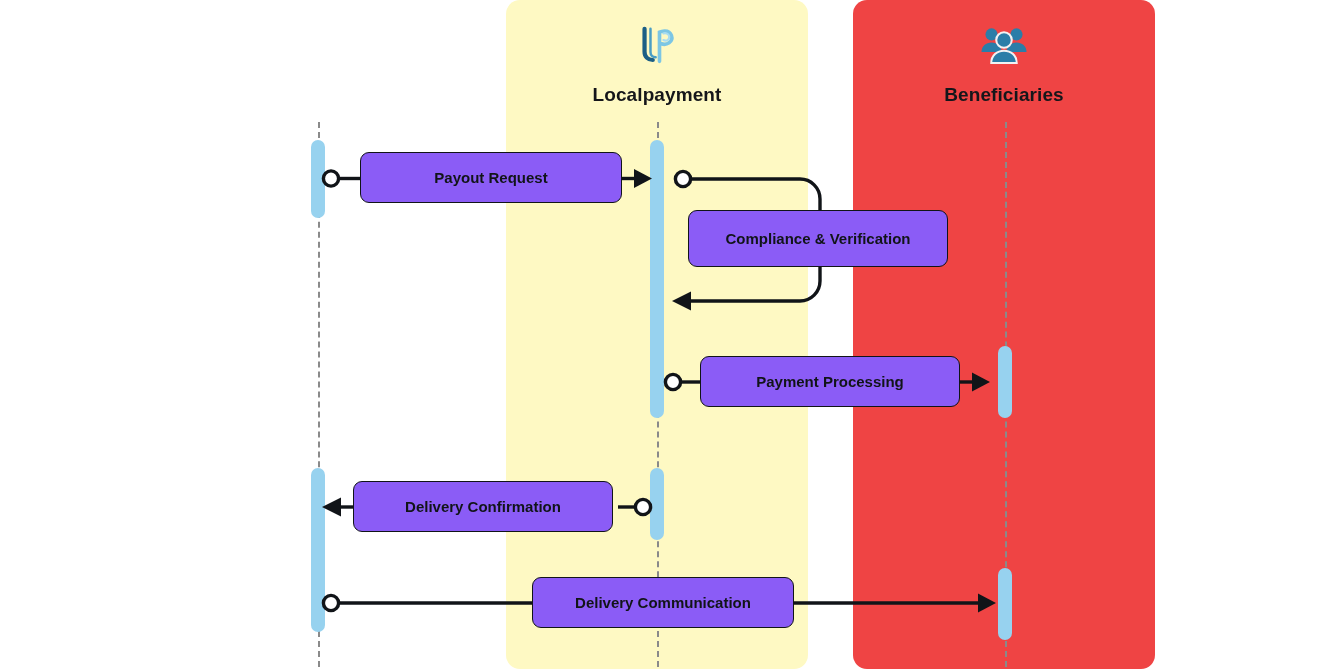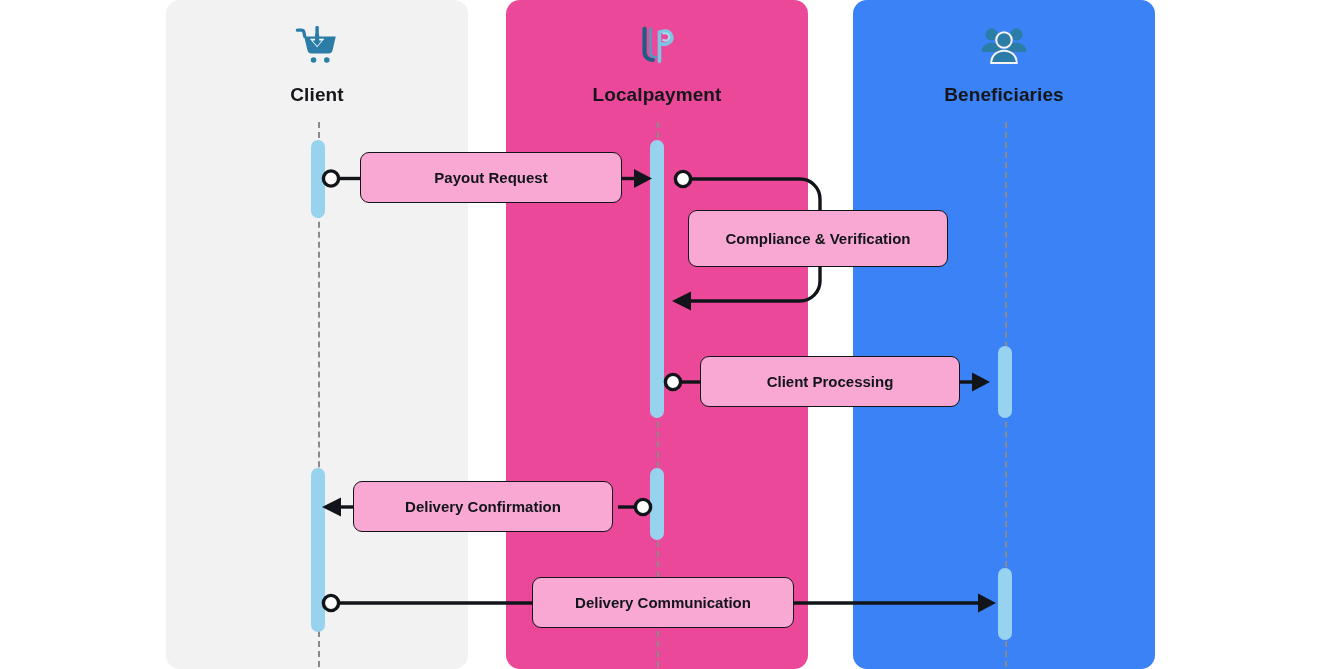--- a/index.html
+++ b/index.html
@@ -34,75 +34,57 @@
 
   
   .act{
     position:absolute;width:14px;border-radius:7px;
     background:#97d2ef;
   }
 
   
   .msgbox{
     position:absolute;
-    background:#f9a8d4;
+    background:#8b5cf6;
     border:1.6px solid #111418;
     border-radius:9px;
     display:flex;align-items:center;justify-content:center;
     font-size:15px;font-weight:bold;color:#111418;
     box-sizing:border-box;
     z-index:6;
     white-space:nowrap;
   }
 
   
   svg.wires{position:absolute;left:0;top:0;width:1319px;height:669px;z-index:4;overflow:visible;}
   svg.wires line,svg.wires path{stroke:#111418;stroke-width:3.4;fill:none;}
   svg.wires circle.dot{fill:#ffffff;stroke:#111418;stroke-width:3.4;}
   svg.wires polygon.head{fill:#111418;stroke:none;}
 </style>
 </head>
 <body>
 
 <div id="stage">
 
-  <div class="lane" style="left:166px;width:302px;background:#f2f2f3;">
-    <div class="lane-head">
-      <div class="lane-icon">
-        <svg width="46" height="46" viewBox="0 0 48 48" aria-hidden="true">
-          <path d="M3.5 7.5 h4.2 c1.5 0 2.4 .9 2.7 2.3 L11.2 14" fill="none" stroke="#2b7da8" stroke-width="3.4" stroke-linecap="round"></path>
-          <path d="M10.6 14 H43.6 L40.2 28.6 c-.45 1.9 -2.05 3.2 -4 3.2 H18.1
-                   c-1.95 0 -3.55 -1.3 -4 -3.2 Z" fill="#2b7da8"></path>
-          <rect x="22.3" y="3.2" width="3.6" height="15" rx="1.4" fill="#2b7da8"></rect>
-          <path d="M16.6 16.4 L24.1 25.2 L31.6 16.4 Z" fill="#ffffff"></path>
-          <path d="M19.2 18.2 L24.1 23.9 L29 18.2 Z" fill="#2b7da8"></path>
-          <rect x="21.9" y="10.8" width="4.4" height="9.5" rx="1.6" fill="#2b7da8"></rect>
-          <circle cx="20.4" cy="38.6" r="2.9" fill="#2b7da8"></circle>
-          <circle cx="34.2" cy="38.6" r="2.9" fill="#2b7da8"></circle>
-        </svg>
-      </div>
-      <div class="lane-title">Client</div>
-    </div>
-  </div>
 
-  <div class="lane" style="left:506px;width:302px;background:#ec4899;">
+  <div class="lane" style="left:506px;width:302px;background:#fef9c3;">
     <div class="lane-head">
       <div class="lane-icon">
         <svg width="40" height="46" viewBox="0 0 40 48" aria-hidden="true">
           <path d="M7 6 V30 c0 5.2 3.8 8.6 8.6 8.6" fill="none" stroke="#1c5f85" stroke-width="4.4" stroke-linecap="round"></path>
           <path d="M13.2 6 V30.2 c0 3.4 2.4 5.6 5.4 5.6" fill="none" stroke="#4a9ec4" stroke-width="2.6" stroke-linecap="round"></path>
           <path d="M22.6 40 V9.6 c0 0 9.6 -4.4 12.4 3.4 c2.5 7 -5.4 10.6 -10.4 8.6" fill="none" stroke="#7cc6e4" stroke-width="3.8" stroke-linecap="round"></path>
           <path d="M26.6 17.8 c3.2 1.6 6.6 -.4 6.1 -3.8 c-.5 -3.4 -4.2 -3.9 -6.1 -3.1" fill="none" stroke="#a9dcf0" stroke-width="2.2" stroke-linecap="round"></path>
         </svg>
       </div>
       <div class="lane-title">Localpayment</div>
     </div>
   </div>
 
-  <div class="lane" style="left:853px;width:302px;background:#3b82f6;">
+  <div class="lane" style="left:853px;width:302px;background:#ef4444;">
     <div class="lane-head">
       <div class="lane-icon">
         <svg width="48" height="44" viewBox="0 0 52 46" aria-hidden="true">
           <circle cx="12.5" cy="10.5" r="6.6" fill="#2b7da8"></circle>
           <path d="M1.6 29.5 c0 -6.4 4.9 -10.4 10.9 -10.4 c6 0 10.9 4 10.9 10.4 Z" fill="#2b7da8"></path>
           <circle cx="39.5" cy="10.5" r="6.6" fill="#2b7da8"></circle>
           <path d="M28.6 29.5 c0 -6.4 4.9 -10.4 10.9 -10.4 c6 0 10.9 4 10.9 10.4 Z" fill="#2b7da8"></path>
           <circle cx="26" cy="16.5" r="8.4" fill="#2b7da8" stroke="#f2f2f3" stroke-width="2.2"></circle>
           <path d="M12.2 41.5 c0 -8.2 6.2 -13.3 13.8 -13.3 c7.6 0 13.8 5.1 13.8 13.3 Z" fill="#2b7da8" stroke="#f2f2f3" stroke-width="2.2"></path>
         </svg>
@@ -161,21 +143,21 @@
 
   <div class="msgbox" style="left:360px;top:152px;width:262px;height:51px;">
     <span>Payout Request</span>
   </div>
 
   <div class="msgbox" style="left:688px;top:210px;width:260px;height:57px;">
     <span>Compliance &amp; Verification</span>
   </div>
 
   <div class="msgbox" style="left:700px;top:356px;width:260px;height:51px;">
-    <span>Client Processing</span>
+    <span>Payment Processing</span>
   </div>
 
   <div class="msgbox" style="left:353px;top:481px;width:260px;height:51px;">
     <span>Delivery Confirmation</span>
   </div>
 
   <div class="msgbox" style="left:532px;top:577px;width:262px;height:51px;">
     <span>Delivery Communication</span>
   </div>
 

